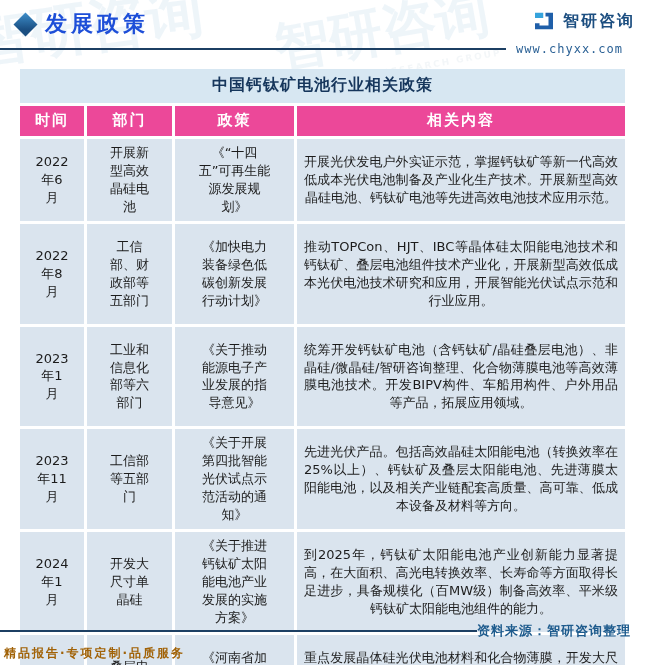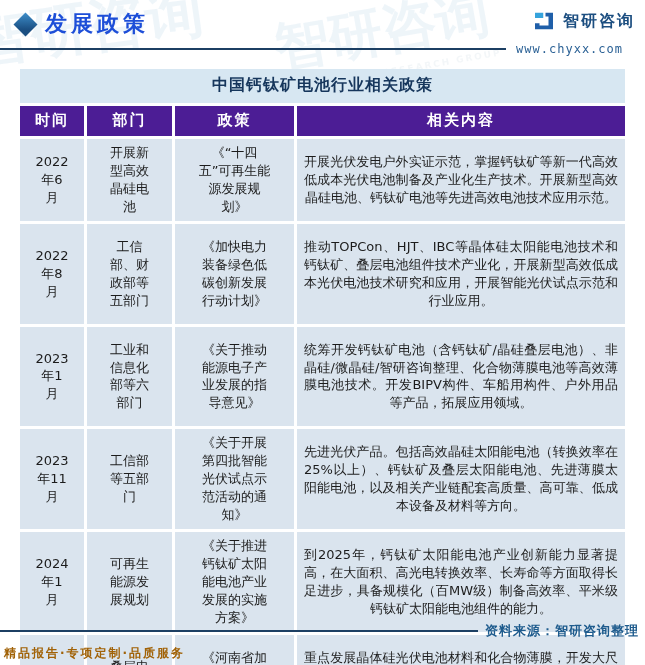--- a/index.html
+++ b/index.html
@@ -46,37 +46,37 @@
   }
   .grid {
     margin-top:3px;
     display:grid;
     grid-template-columns:64px 85px 119px 1fr;
     gap:3px;
     background:#ffffff;
   }
   .row { display:contents; }
   .th {
-    background:#4c1d95; color:#ffffff; font-weight:bold; font-size:15px;
+    background:#ec4899; color:#ffffff; font-weight:bold; font-size:15px;
     display:flex; align-items:center; justify-content:center;
     padding:5px 0 6px; letter-spacing:2px;
   }
   .td {
     background:#dae4ee; font-size:13px; line-height:1.38;
     display:flex; align-items:center; justify-content:center;
     text-align:center; padding:5px 21px; min-height:68px;
   }
   .td.content { padding:14px 7px; }
   .td.content .jtext {
     width:100%; text-align:justify; text-align-last:center; text-justify:inter-character;
   }
 
   
   .footer { position:absolute; left:0; right:0; bottom:3px; z-index:2; }
-  .src-row { display:flex; align-items:center; gap:0; padding-right:6px;justify-content:space-between; }
+  .src-row { display:flex; align-items:center; gap:0; padding-right:14px;justify-content:space-between; }
   .rule2 { flex:1; height:2px; background:#1c3f63; max-width:478px; }
   .source { font-size:13px; font-weight:bold; color:#1e5b8d; letter-spacing:1px; }
   .tagline { margin-top:5px; padding-left:4px; font-size:12px; font-weight:bold; color:#a16207; letter-spacing:2px; }
 </style>
 </head>
 <body>
 
 <div class="page">
 
   <span class="wm" style="top:-12px;left:-28px;font-size:58px;transform:rotate(-8deg);">智研咨询</span>
@@ -143,21 +143,21 @@
         <div class="td">2023年11月</div>
         <div class="td">工信部等五部门</div>
         <div class="td">《关于开展第四批智能光伏试点示范活动的通知》</div>
         <div class="td content">
             <div class="jtext">先进光伏产品。包括高效晶硅太阳能电池（转换效率在25%以上）、钙钛矿及叠层太阳能电池、先进薄膜太阳能电池，以及相关产业链配套高质量、高可靠、低成本设备及材料等方向。</div>
           </div>
       </div>
 
       <div class="row">
         <div class="td">2024年1月</div>
-        <div class="td">可再生能源发展规划</div>
+        <div class="td">开发大尺寸单晶硅</div>
         <div class="td">《关于推进钙钛矿太阳能电池产业发展的实施方案》</div>
         <div class="td content">
             <div class="jtext">到2025年，钙钛矿太阳能电池产业创新能力显著提高，在大面积、高光电转换效率、长寿命等方面取得长足进步，具备规模化（百MW级）制备高效率、平米级钙钛矿太阳能电池组件的能力。</div>
           </div>
       </div>
 
       <div class="row">
         <div class="td">2024年3月</div>
         <div class="td">叠层电池组件技术产业化</div>
         <div class="td">《河南省加快制造业“六新”突破实施方案的通知》</div>

